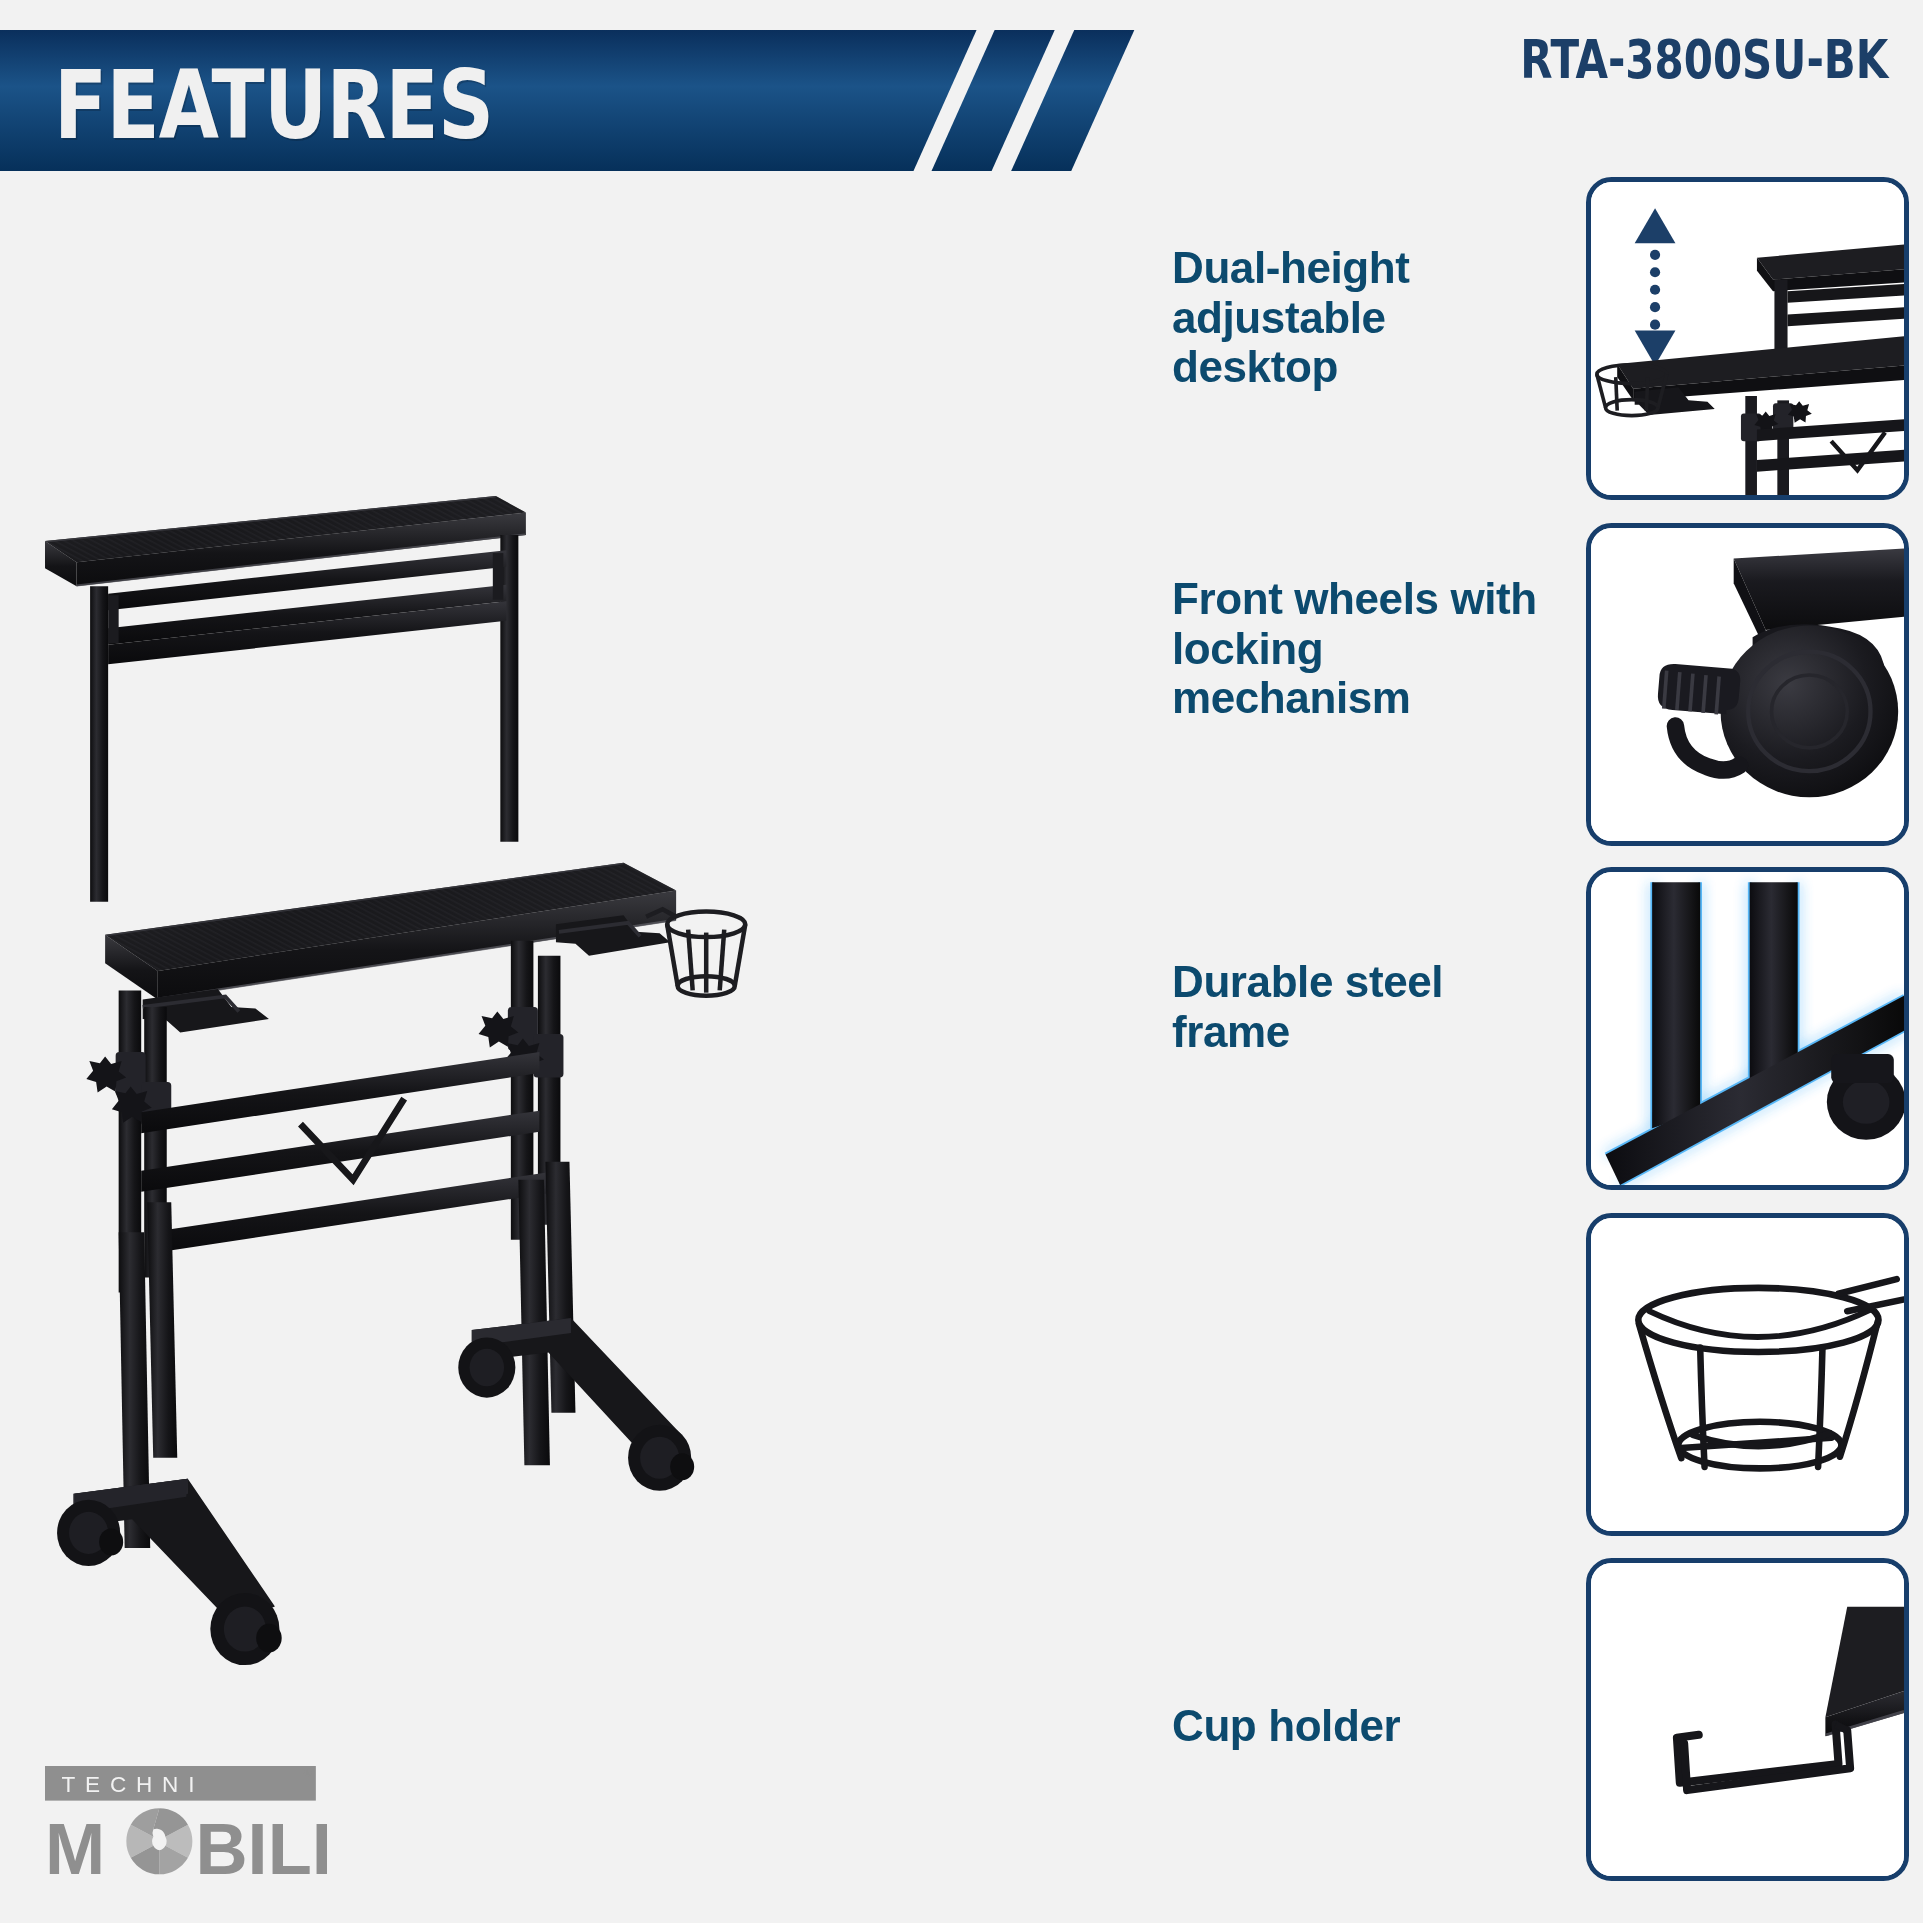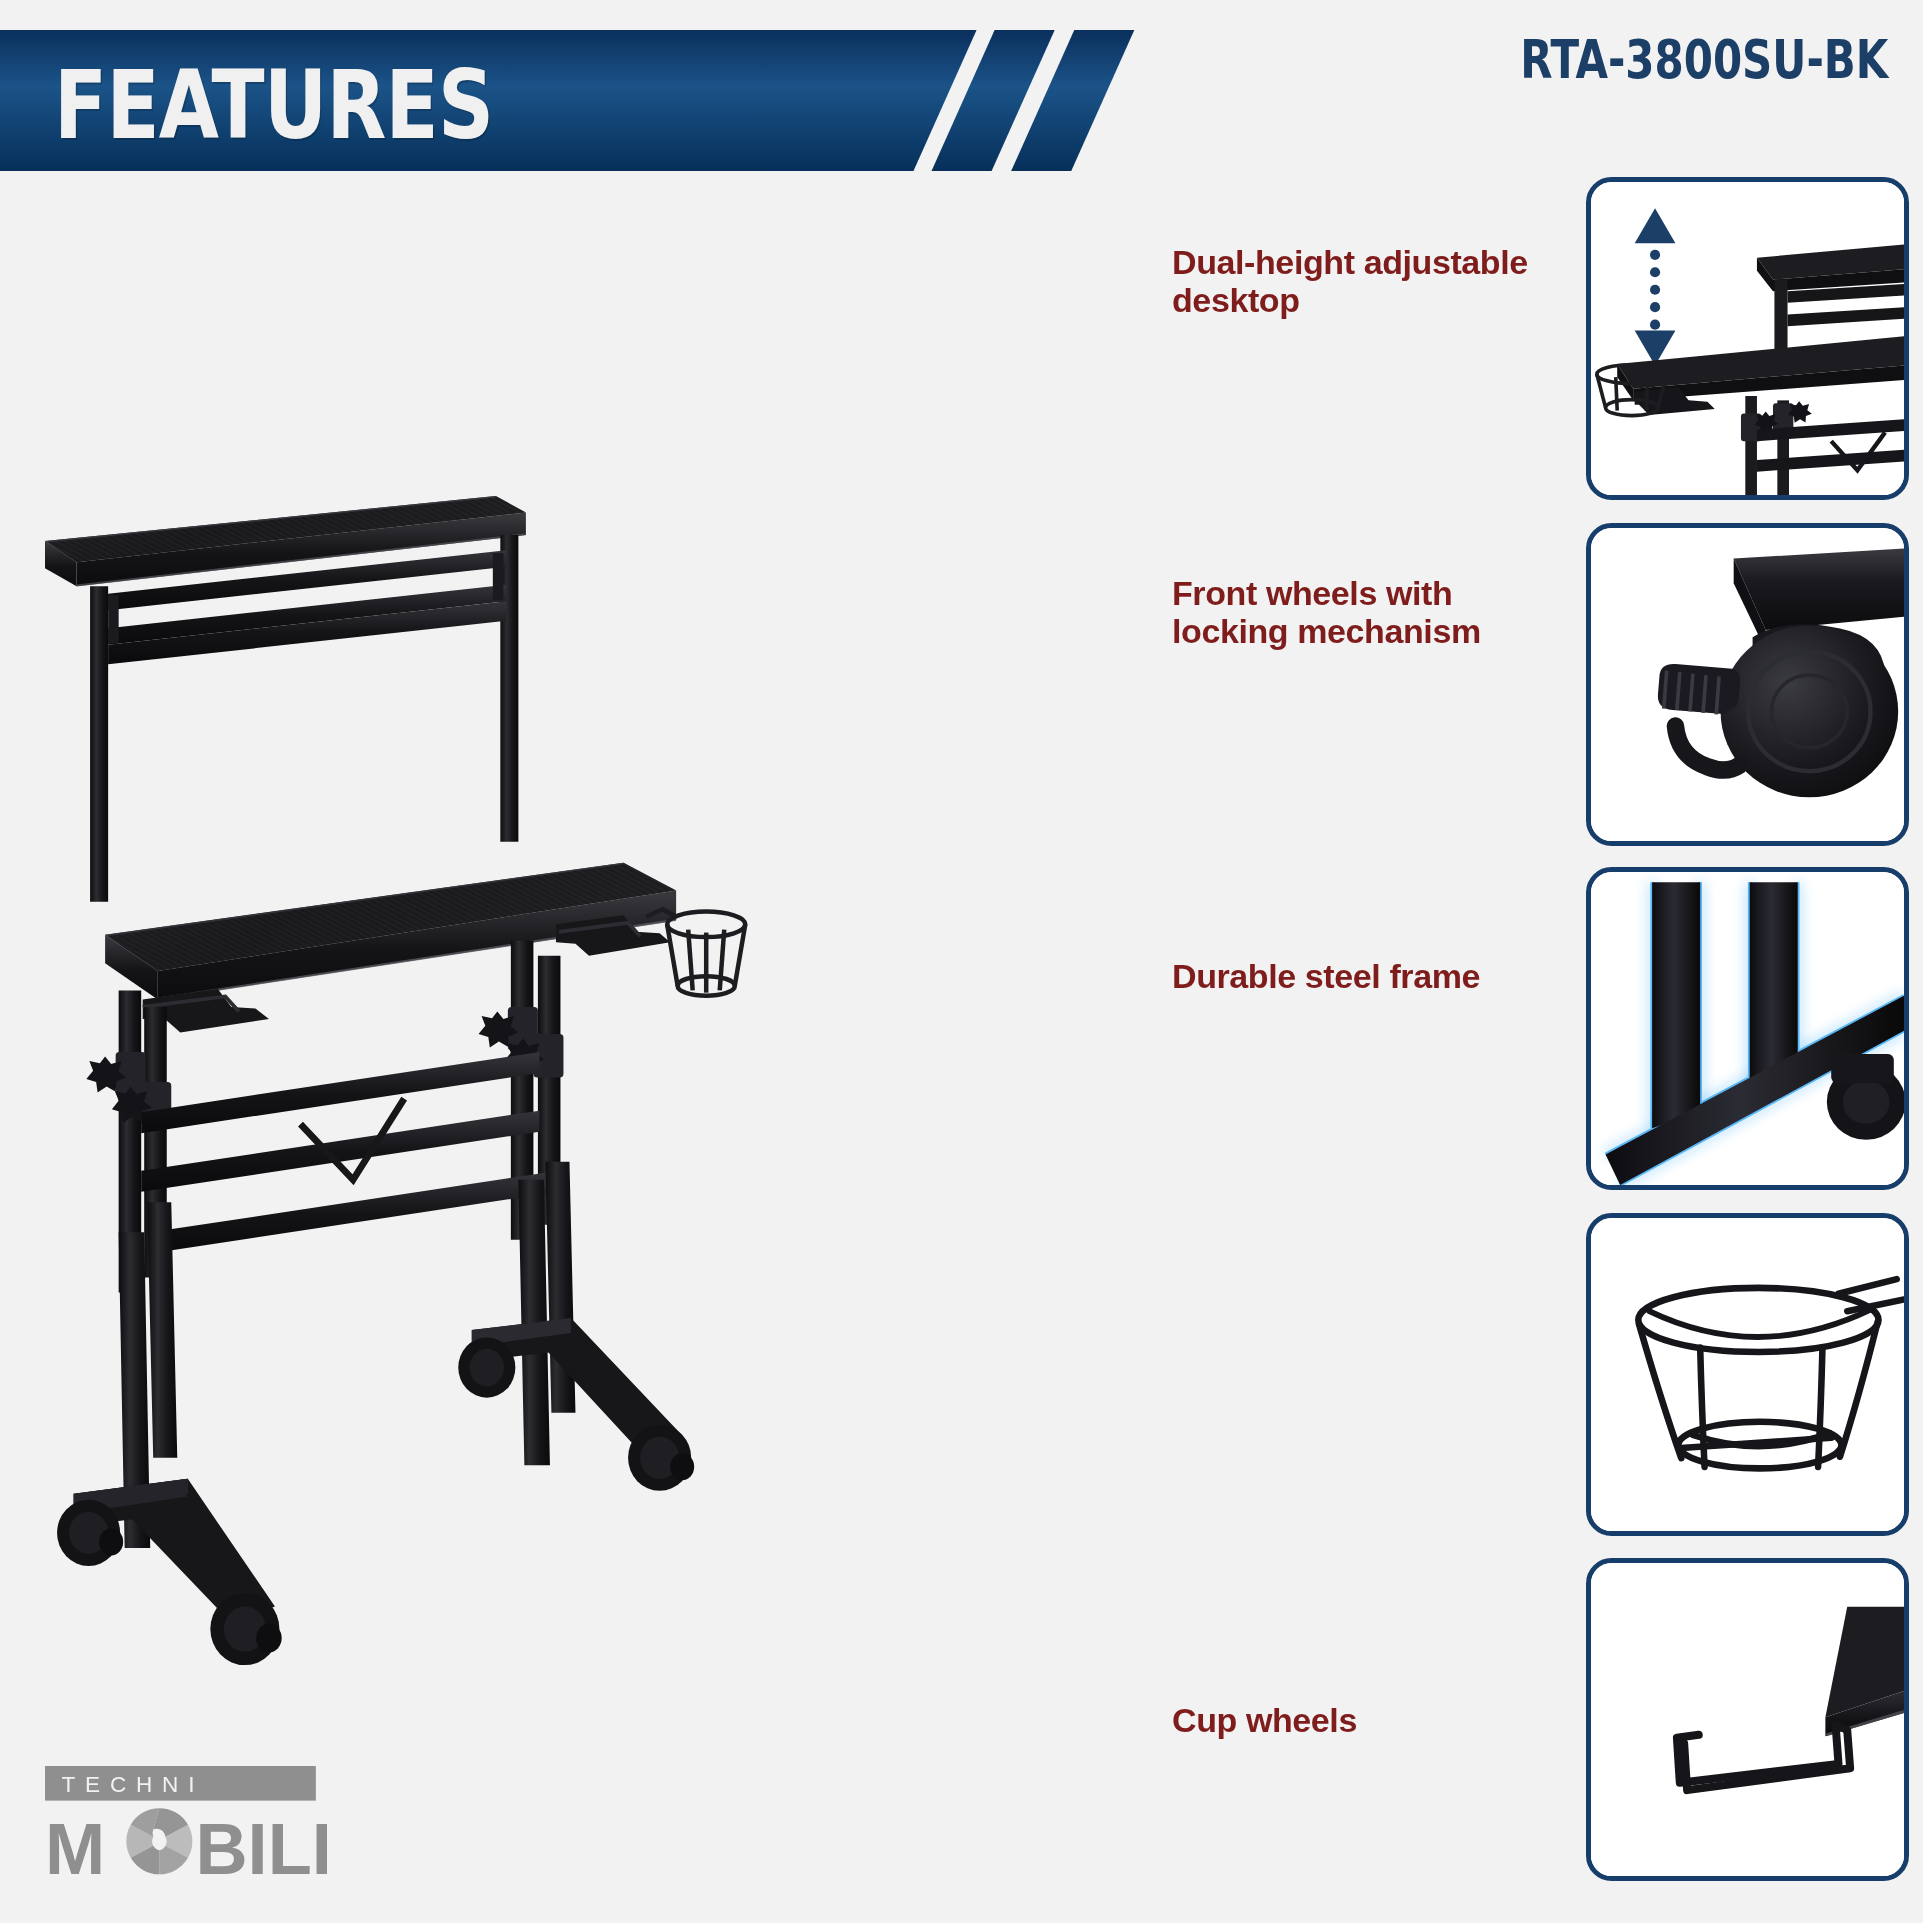--- a/index.html
+++ b/index.html
@@ -48,22 +48,22 @@
 
   
   .feature-col{
     position:absolute;left:1157px;top:177px;width:759px;height:1728px;
   }
   .feature-row{
     position:absolute;left:0;width:759px;height:342px;
   }
   .feature-label{
     position:absolute;left:15px;width:376px;
-    color:#7f1d1d;
-    font-size:34px;font-weight:bold;
+    color:#0c4a6e;
+    font-size:44px;font-weight:bold;
     line-height:1.13;
     letter-spacing:-0.4px;
   }
   .thumb{
     position:absolute;right:7.5px;top:0;
     width:323px;height:323px;
     border:5.3px solid #173e6b;
     border-radius:25.6px;
     background:#ffffff;
     overflow:hidden;
@@ -429,21 +429,21 @@
           <path d="M80,128 Q230,200 384,126" stroke-width="8"></path>
 
           <path d="M340,104 L420,84"></path>
           <path d="M352,128 L430,112"></path>
         </g>
       </svg>
     </div>
   </div>
 
   <div class="feature-row" style="top:1381px;">
-    <div class="feature-label" style="top:143px;">Cup wheels</div>
+    <div class="feature-label" style="top:143px;">Cup holder</div>
     <div class="thumb">
       <svg viewBox="0 0 430 430">
         <rect width="430" height="430" fill="#ffffff"></rect>
         <defs>
           <linearGradient id="deskedge" x1="0" y1="0" x2="0" y2="1">
             <stop offset="0%" stop-color="#2c2c32"></stop>
             <stop offset="60%" stop-color="#141417"></stop>
             <stop offset="100%" stop-color="#0a0a0c"></stop>
           </linearGradient>
         </defs>

